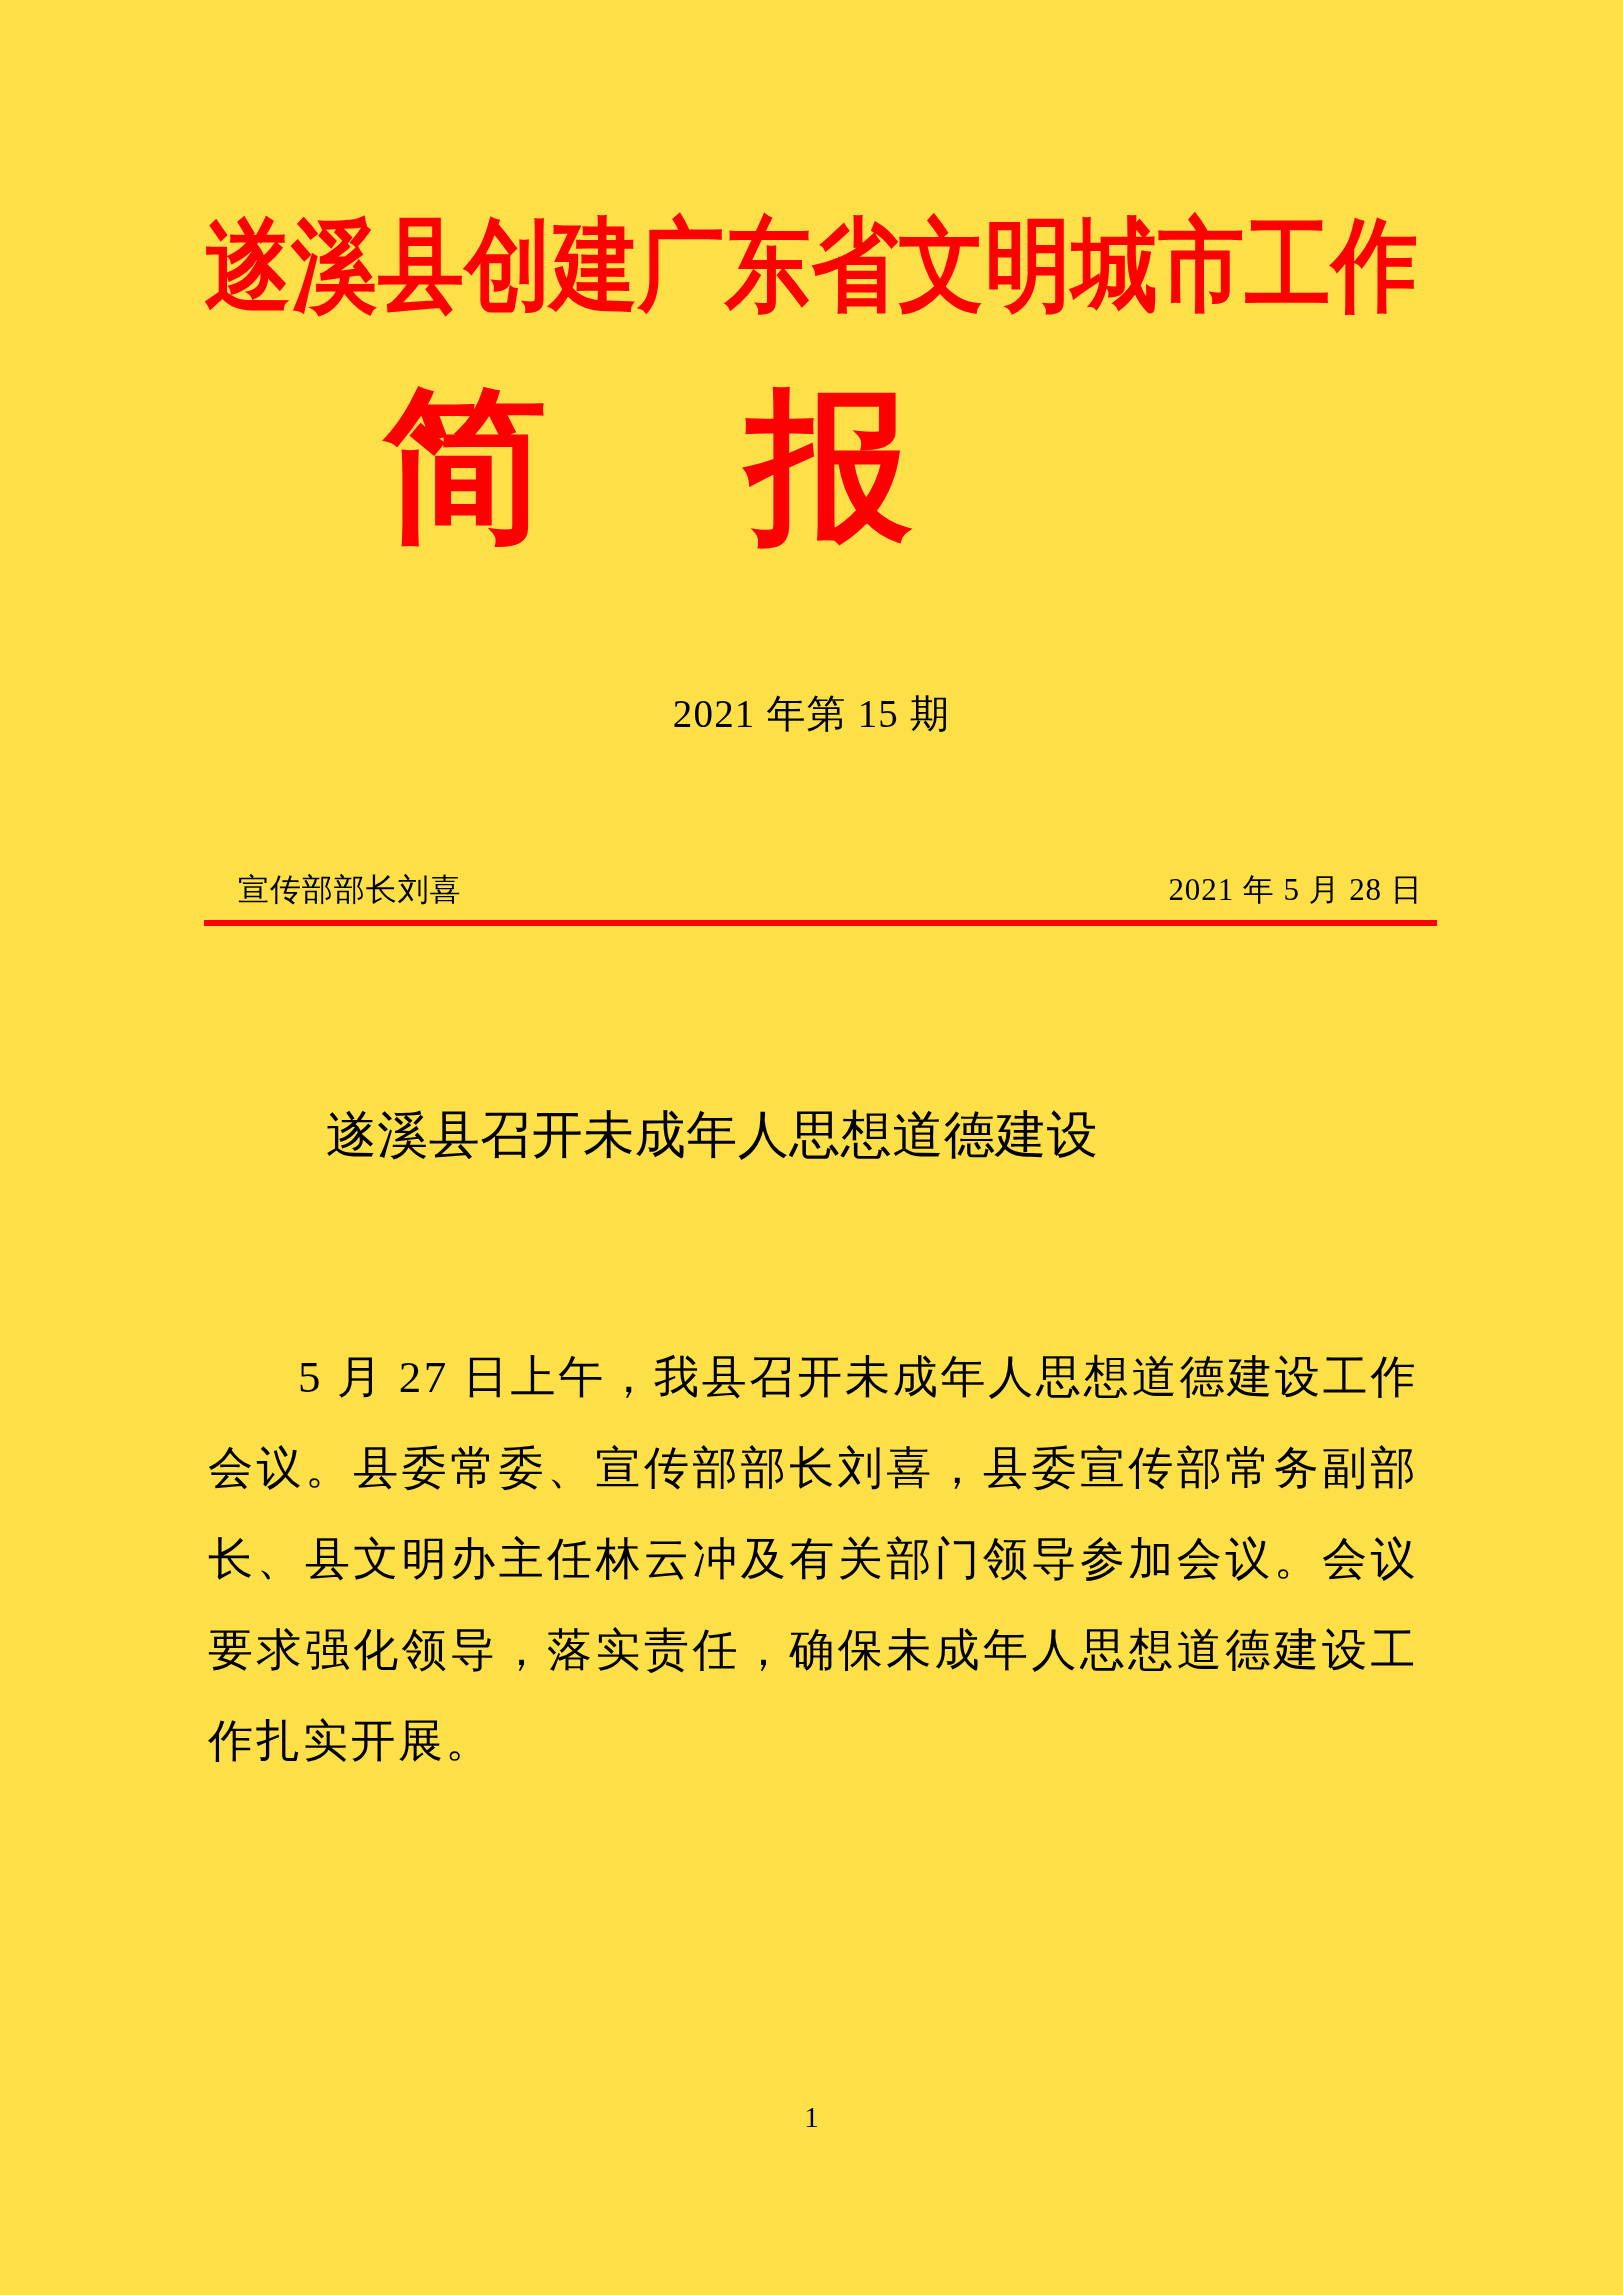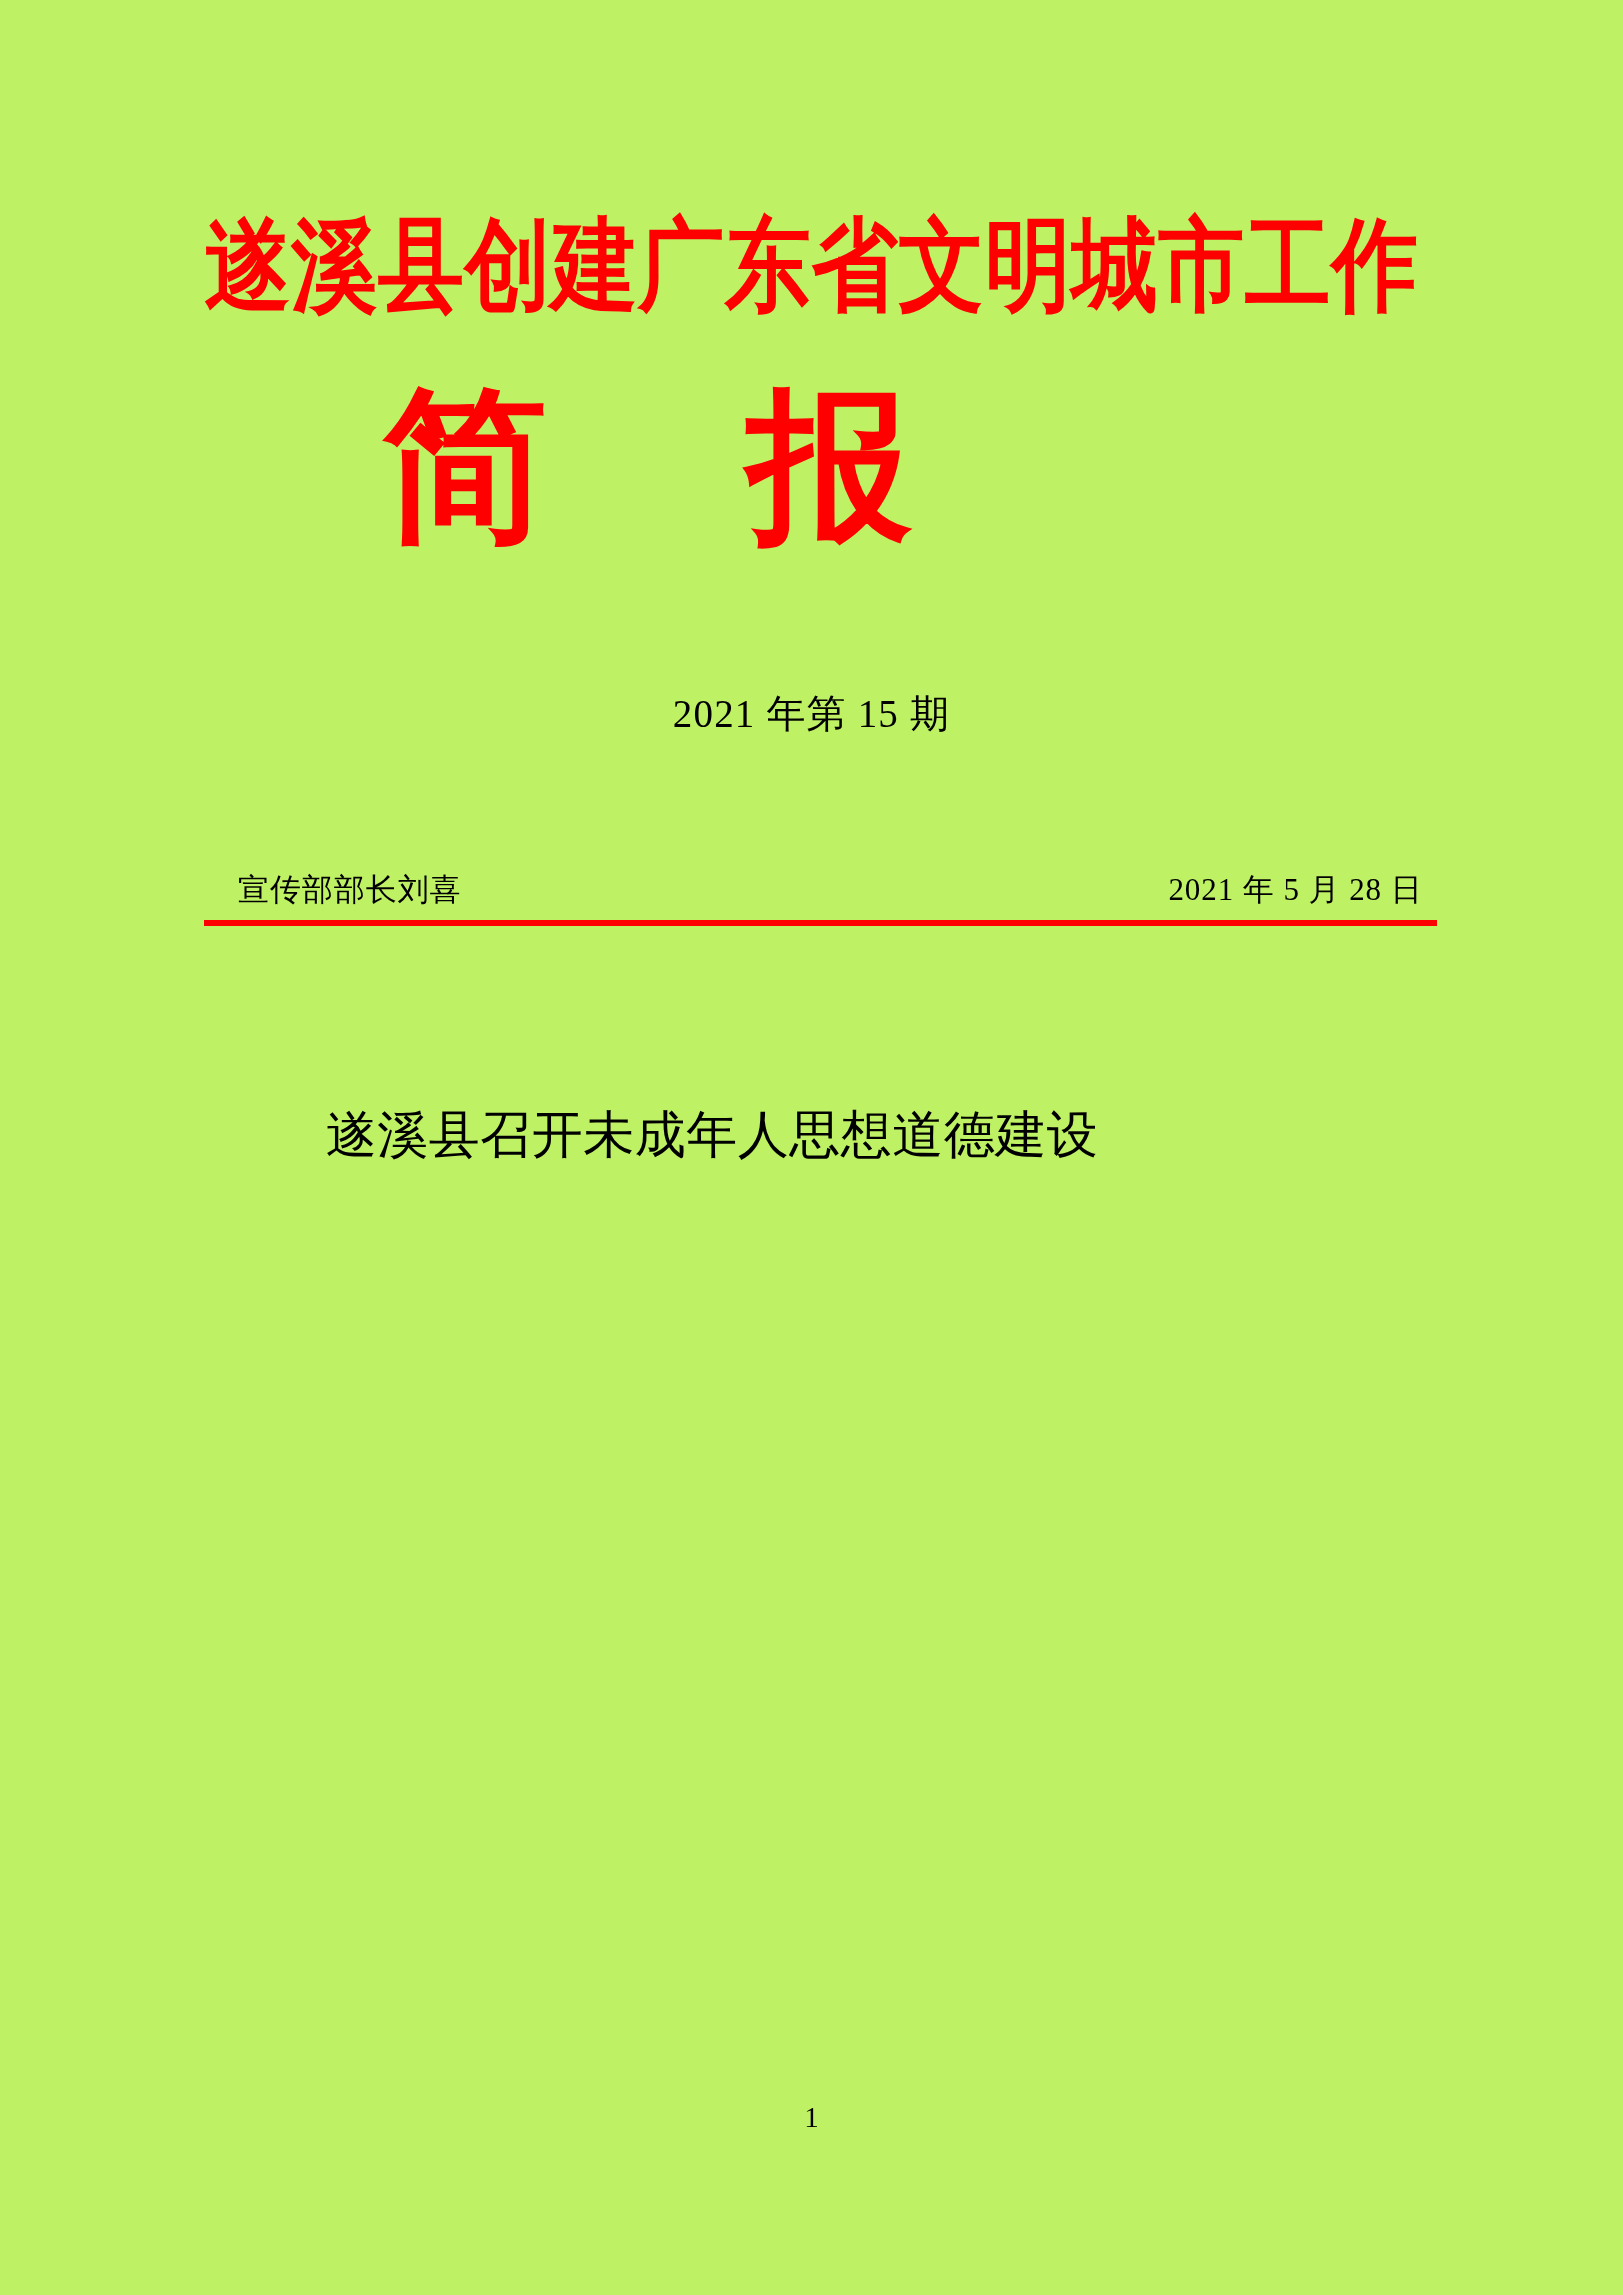--- a/index.html
+++ b/index.html
@@ -6,21 +6,21 @@
   html, body {
     margin: 0;
     padding: 0;
     background: #ffffff;
   }
 
   .page {
     position: relative;
     width: 1623px;
     height: 2295px;
-    background: #bef264;
+    background: #fde047;
     overflow: hidden;
     font-family: "Liberation Serif", "DejaVu Serif", serif;
     color: #000000;
     box-sizing: border-box;
   }
 
   
   .masthead {
     position: absolute;
     left: 0;
@@ -168,18 +168,19 @@
 
     <div class="red-rule"></div>
 
   </div>
 
   <div class="article-heading">
     <span class="hline">遂溪县召开未成年人思想道德建设</span>
   </div>
 
   <div class="article-body">
+    <p>5 月 27 日上午，我县召开未成年人思想道德建设工作会议。县委常委、宣传部部长刘喜，县委宣传部常务副部长、县文明办主任林云冲及有关部门领导参加会议。会议要求强化领导，落实责任，确保未成年人思想道德建设工作扎实开展。</p>
   </div>
 
   <div class="page-number">1</div>
 
 </div>
 
 
 </body></html>

